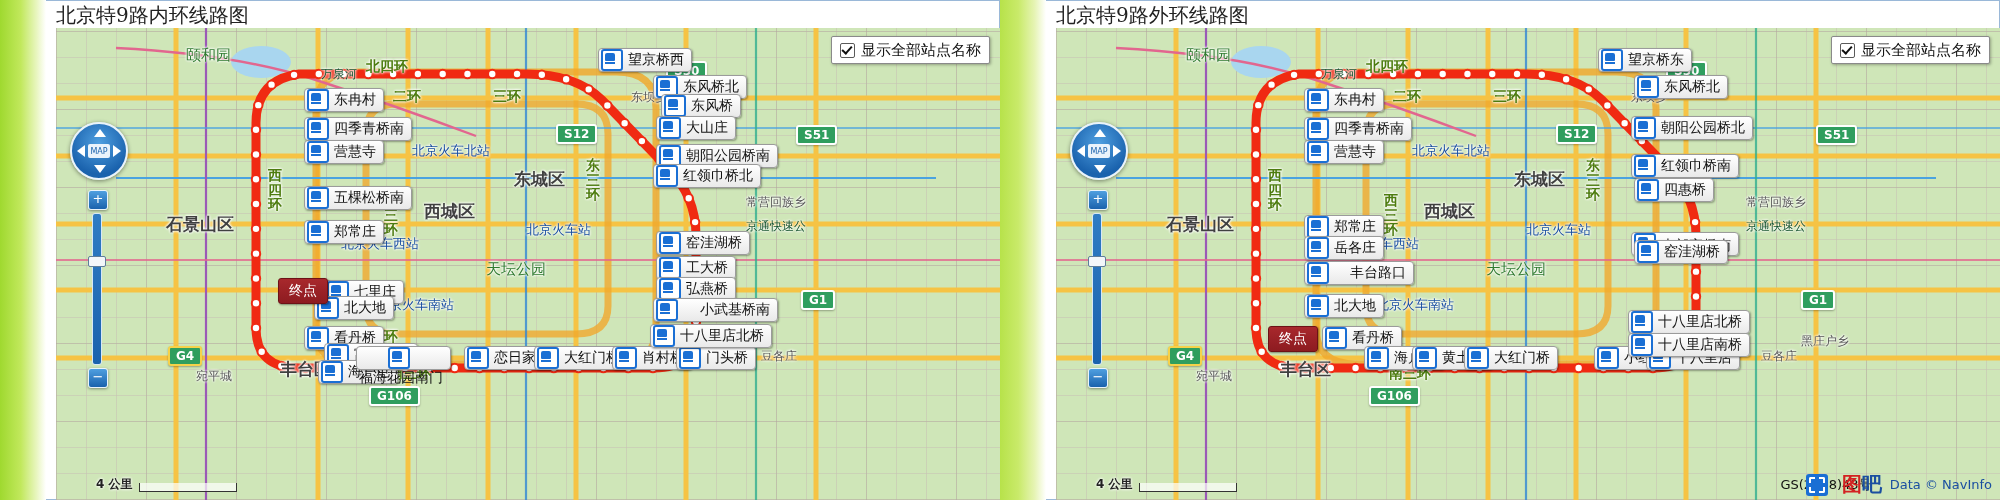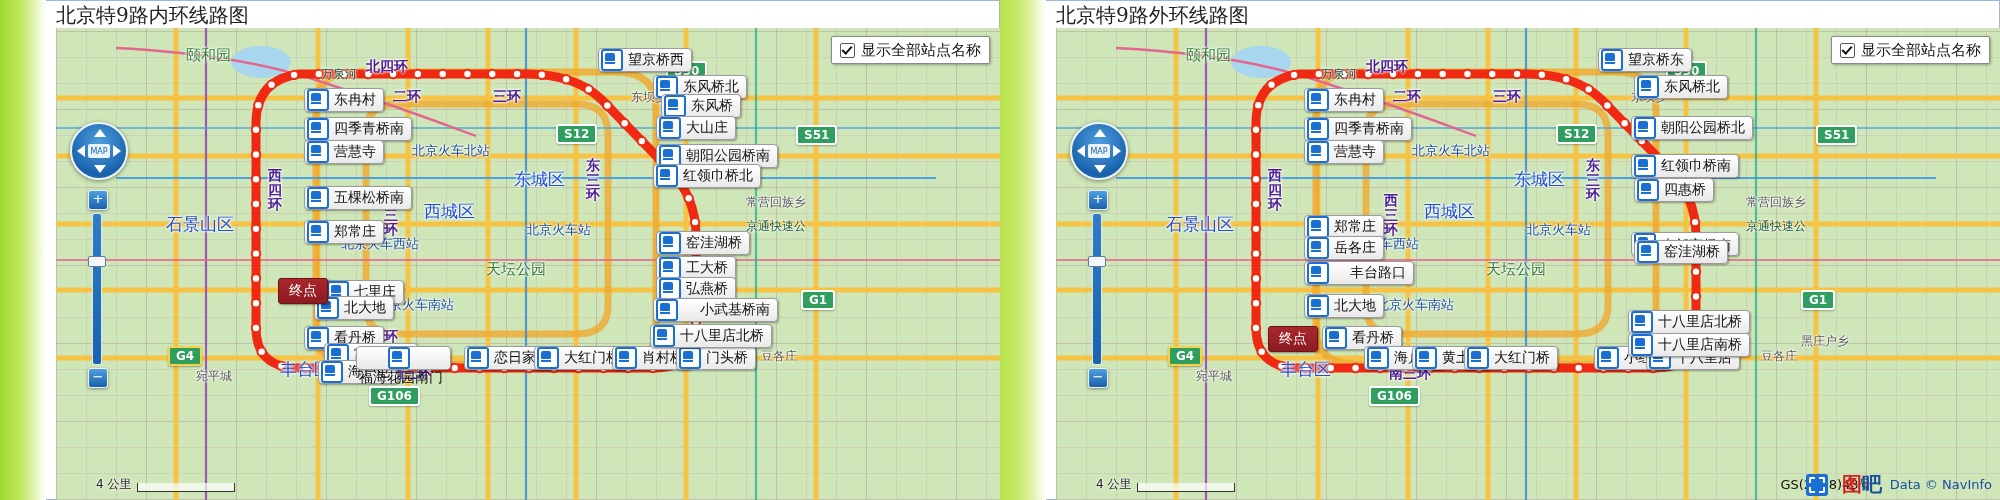--- a/index.html
+++ b/index.html
@@ -85,29 +85,29 @@
   .zoomctl{position:absolute;width:18px;}
   .zoomctl .btn{width:18px;height:18px;background:linear-gradient(#4f9fe0,#1a62ad);
     border:1px solid #e9f3fb;border-radius:3px;color:#fff;font-size:13px;line-height:16px;
     text-align:center;box-shadow:0 1px 3px rgba(0,0,0,.4);}
   .zoomctl .track{width:8px;margin:3px auto;background:linear-gradient(#2f7cc4,#1a62ad);
     border:1px solid #d7e8f6;border-radius:3px;}
   .zoomctl .knob{width:16px;height:9px;margin-left:-5px;background:#f2f6fa;
     border:1px solid #5f7d99;border-radius:2px;position:relative;}
 
   
-  .scale{position:absolute;display:flex;align-items:flex-end;gap:6px;font-size:12px;color:#222;}
+  .scale{position:absolute;display:flex;align-items:flex-end;gap:6px;font-size:12px;color:#222;font-weight:bold;}
   .scale .bar{width:96px;height:8px;border:1px solid #333;border-top:none;background:rgba(255,255,255,.7);}
   .scale .lbl{font-size:12px;margin-bottom:-1px;text-shadow:0 0 3px #fff,0 0 3px #fff;}
 
   
   .mlbl{position:absolute;white-space:nowrap;
     text-shadow:0 0 3px #fff,0 0 3px #fff,0 0 2px #fff;}
-  .district{font-size:17px;color:#1d4ed8;font-weight:normal;text-align:center;}
-  .ring{font-size:14px;color:#4c1d95;font-weight:bold;}
+  .district{font-size:17px;color:#404040;font-weight:bold;text-align:center;}
+  .ring{font-size:14px;color:#4d7c0f;font-weight:bold;}
   .park{font-size:15px;color:#2f7a2f;}
   .poi{font-size:13px;color:#1a4fa0;}
   .town{font-size:12px;color:#555;}
   .roadname{font-size:12px;color:#14532d;}
 
   .shield{position:absolute;display:inline-flex;align-items:center;justify-content:center;
     font-size:12px;color:#fff;font-weight:bold;border-radius:3px;padding:1px 6px;
     box-shadow:0 1px 2px rgba(0,0,0,.3);}
   .shield.green{background:#2f9e5e;border:2px solid #fff;}
   .shield.expw{background:#2f9e5e;border:2px solid #f5d24a;}

